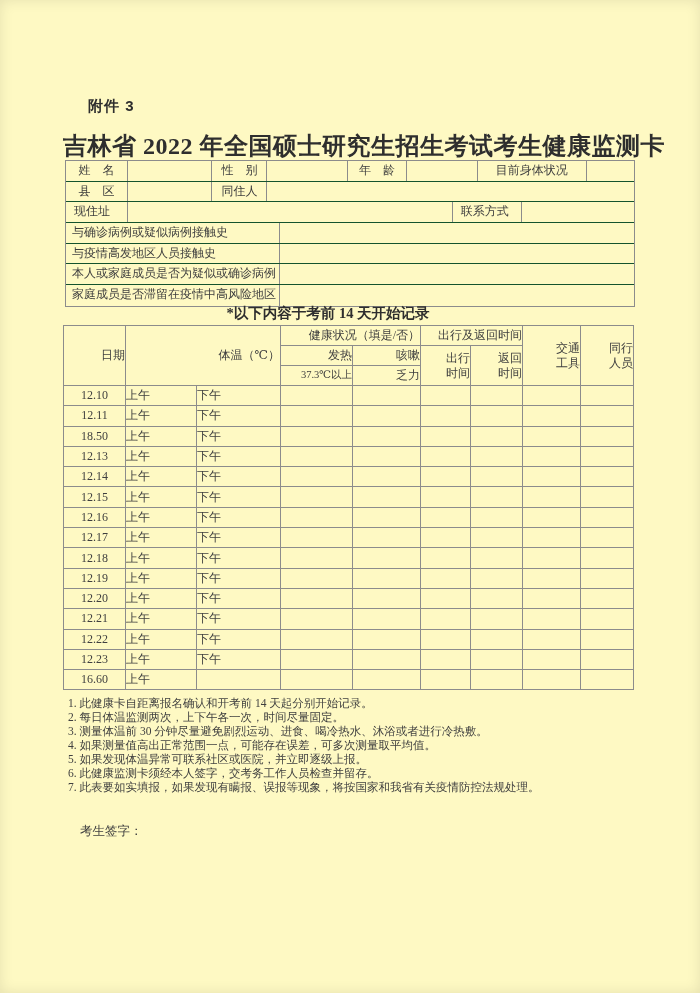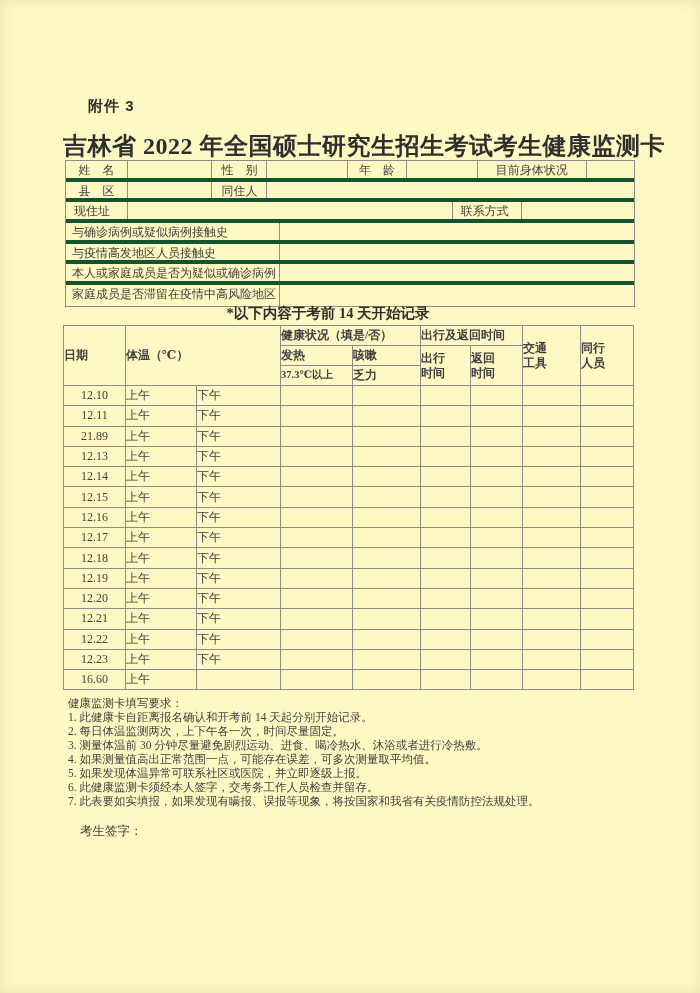--- a/index.html
+++ b/index.html
@@ -19,21 +19,21 @@
   .doc-title {
     position:absolute; left:63px; top:130px; width:530px;
     text-align:center; font-weight:bold; font-size:24px; color:#2e2e2e;
     letter-spacing:0.5px; white-space:nowrap;
   }
   
   .info-table {
     position:absolute; left:65px; top:160px; width:570px;
     border:1px solid #8c8c8c;
   }
-  .irow { display:flex; height:20.7px; border-bottom:4px solid #14532d; }
+  .irow { display:flex; height:20.7px; border-bottom:1px solid #14532d; }
   .irow:last-child, .irow.no-bb { border-bottom:none;justify-content:space-between; }
   #question-rows .irow:last-child { border-bottom:none; }
   .cell {
     border-right:1px solid #8c8c8c; height:100%;
     font-size:12px; line-height:19.5px; overflow:hidden; white-space:nowrap;
   }
   .cell:last-child { border-right:none; }
   .cell.lab { padding-left:8px; }
   .cell.ctr { text-align:center; padding-left:0; }
   .cell.ql  { padding-left:6px; }
@@ -44,21 +44,21 @@
   }
   
   table.monitor {
     position:absolute; left:63px; top:325px; width:570px;
     border-collapse:collapse; table-layout:fixed;
   }
   table.monitor th, table.monitor td {
     border:1px solid #8c8c8c; font-weight:normal;
     font-size:12px; padding:0; overflow:hidden;
   }
-  table.monitor thead th { text-align:left; height:20px; white-space:pre-line; line-height:1.2;font-weight:bold; }
+  table.monitor thead th { text-align:right; height:20px; white-space:pre-line; line-height:1.2; }
   table.monitor th.sub-small { font-size:10.5px; }
   table.monitor tbody td { height:20.3px; }
   td.date { text-align:center; font-size:11.5px;margin-top:29px; }
   td.ampm { padding-left:14px; font-size:12px; }
   
   .notes { position:absolute; left:68px; top:696px; width:560px; }
   .note-title { font-size:11.5px; line-height:14px; color:#3f3f3f; }
   .note-line  { font-size:11.5px; line-height:14px; color:#3f3f3f; white-space:nowrap; }
   
   .sign { position:absolute; left:80px; top:823px; font-size:12.5px; color:#3f3f3f; }
@@ -170,21 +170,21 @@
           <td class="ampm">上午</td>
           <td class="ampm">下午</td>
           <td></td>
           <td></td>
           <td></td>
           <td></td>
           <td></td>
           <td></td>
         </tr>
         <tr>
-          <td class="date">21.89</td>
+          <td class="date">18.50</td>
           <td class="ampm">上午</td>
           <td class="ampm">下午</td>
           <td></td>
           <td></td>
           <td></td>
           <td></td>
           <td></td>
           <td></td>
         </tr>
         <tr>
@@ -316,21 +316,20 @@
           <td></td>
           <td></td>
           <td></td>
           <td></td>
           <td></td>
         </tr>
       </tbody>
   </table>
 
   <div class="notes">
-    <div class="note-title">健康监测卡填写要求：</div>
     <div id="notes-list">
         <div class="note-line">1. 此健康卡自距离报名确认和开考前 14 天起分别开始记录。</div>
         <div class="note-line">2. 每日体温监测两次，上下午各一次，时间尽量固定。</div>
         <div class="note-line">3. 测量体温前 30 分钟尽量避免剧烈运动、进食、喝冷热水、沐浴或者进行冷热敷。</div>
         <div class="note-line">4. 如果测量值高出正常范围一点，可能存在误差，可多次测量取平均值。</div>
         <div class="note-line">5. 如果发现体温异常可联系社区或医院，并立即逐级上报。</div>
         <div class="note-line">6. 此健康监测卡须经本人签字，交考务工作人员检查并留存。</div>
         <div class="note-line">7. 此表要如实填报，如果发现有瞒报、误报等现象，将按国家和我省有关疫情防控法规处理。</div>
       </div>
   </div>

